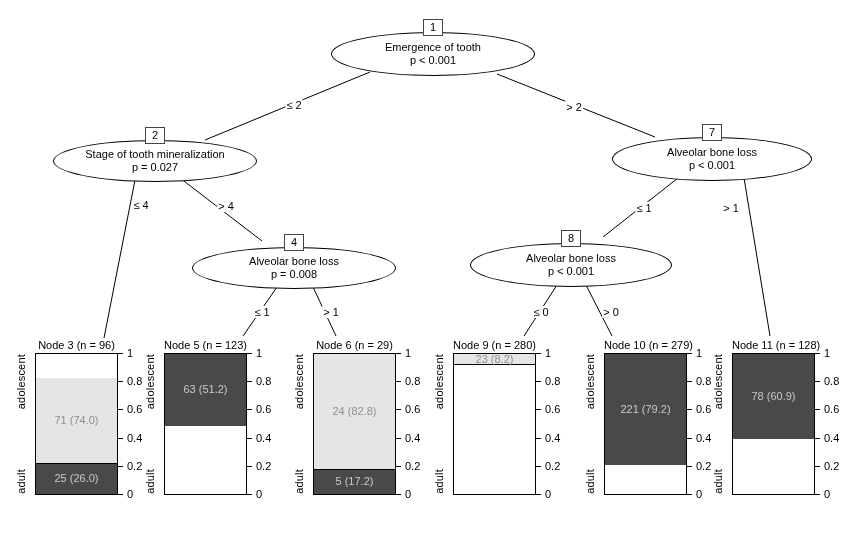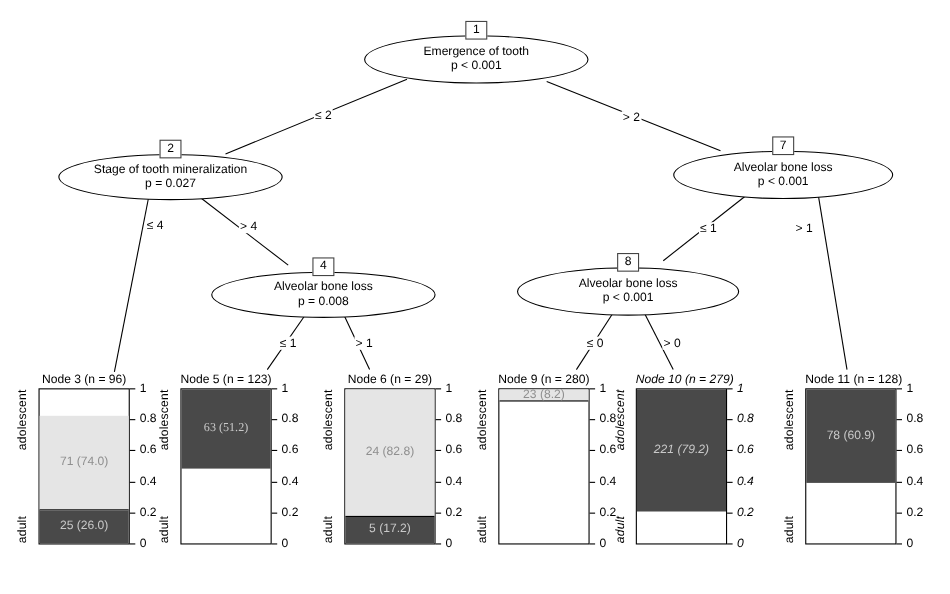--- a/index.html
+++ b/index.html
@@ -121,21 +121,21 @@
       </div>
   </div>
 
   <div class="tnode" style="left:142px;">
     <div class="tnode-title">Node 5 (n = 123)</div>
     <div class="cat-labels">
       <span class="cat-top">adolescent</span>
       <span class="cat-bottom">adult</span>
     </div>
     <div class="bar">
-      <div class="seg seg-dark" style="height: 51.2%; font-family: Liberation Serif, serif;">
+      <div class="seg seg-dark" style="height: 51.2%;">
         <span class="seg-label">63 (51.2)</span>
       </div>
     </div>
     <div class="axis">
         <div class="tick-line" style="top: 0px;"></div>
         <div class="tick-label" style="top: -6px;">1</div>
         <div class="tick-line" style="top: 28px;"></div>
         <div class="tick-label" style="top: 22px;">0.8</div>
         <div class="tick-line" style="top: 56px;"></div>
         <div class="tick-label" style="top: 50px;">0.6</div>
@@ -198,21 +198,21 @@
         <div class="tick-label" style="top: 50px;">0.6</div>
         <div class="tick-line" style="top: 85px;"></div>
         <div class="tick-label" style="top: 79px;">0.4</div>
         <div class="tick-line" style="top: 113px;"></div>
         <div class="tick-label" style="top: 107px;">0.2</div>
         <div class="tick-line" style="top: 141px;"></div>
         <div class="tick-label" style="top: 135px;">0</div>
       </div>
   </div>
 
-  <div class="tnode" style="left:556px;font-style:italic;">
+  <div class="tnode" style="left:582px;">
     <div class="tnode-title">Node 10 (n = 279)</div>
     <div class="cat-labels">
       <span class="cat-top">adolescent</span>
       <span class="cat-bottom">adult</span>
     </div>
     <div class="bar">
       <div class="seg seg-dark" style="height: 79.2%;">
         <span class="seg-label">221 (79.2)</span>
       </div>
     </div>

